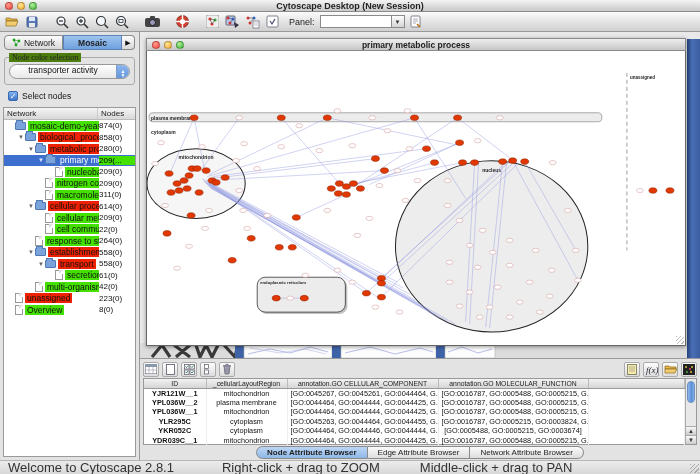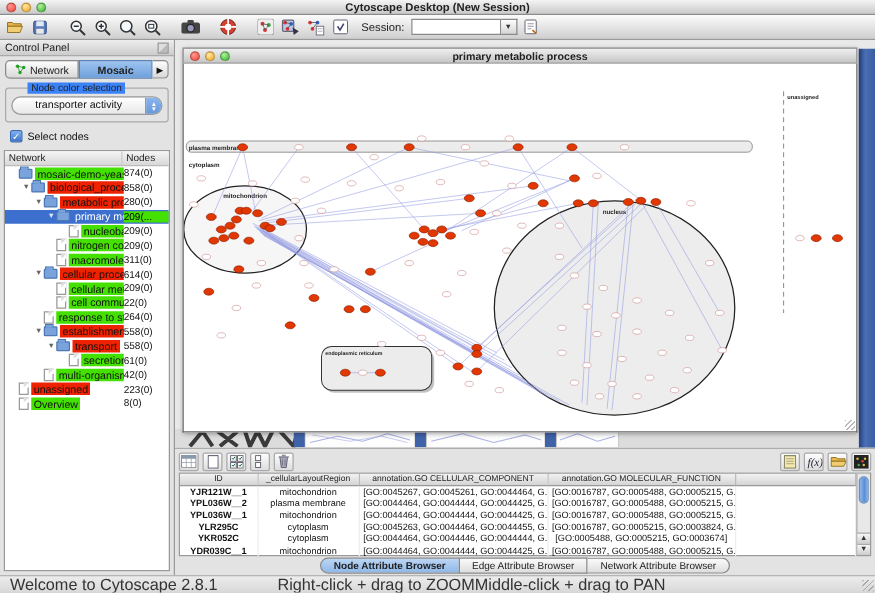--- a/index.html
+++ b/index.html
@@ -39,21 +39,21 @@
   .panel-head span { font-size:8.5px; color:#222; }
   .float-ico { width:9px; height:9px; border:1px solid #999; background:linear-gradient(135deg,#ddd 50%,#bbb 50%); }
   .cp-tabs { display:flex; align-items:center; margin:3px 4px 2px 4px; height:15px; }
   .cp-tab { flex:1; height:15px; display:flex; align-items:center; justify-content:center; gap:3px;
     border:1px solid #8a8a8a; background:linear-gradient(#fdfdfd,#d8d8d8); font-size:8.5px; color:#222; }
   .cp-tab:first-child { border-radius:4px 0 0 4px; }
   .cp-tab.active { background:linear-gradient(#9ec3ef,#6fa1dd); border-color:#5b82b8; font-weight:bold; }
   .cp-arrow { width:13px; height:15px; border:1px solid #8a8a8a; border-left:none; border-radius:0 4px 4px 0;
     background:linear-gradient(#fdfdfd,#d8d8d8); display:flex; align-items:center; justify-content:center; font-size:7px; color:#111; }
   .groupbox { border:1px solid #aaa; border-radius:3px; margin:5px 4px 2px 4px; padding:6px 4px 5px 4px; position:relative; }
-  .groupbox .gb-title { position:absolute; top:-5px; left:17px; background:#3b82f6; padding:0 3px; font-size:8px; color:#222; }
+  .groupbox .gb-title { position:absolute; top:-5px; left:4px; background:#4d7c0f; padding:0 3px; font-size:8px; color:#222;font-family:Liberation Serif, serif; }
   .combo { display:flex; align-items:flex-start; height:15px; border:1px solid #999; border-radius:8px; background:linear-gradient(#fff,#e8e8e8); overflow:hidden; }
   .combo .combo-val { flex:1; text-align:center; font-size:8.5px; color:#111; }
   .combo .stepper { width:13px; height:15px; background:linear-gradient(#8cb6ee,#5f93d8); border-left:1px solid #7a9cc8;
     display:flex; flex-direction:column; align-items:center; justify-content:center; color:#fff; font-size:5px; line-height:4px; }
   .chk-row { display:flex; align-items:center; gap:4px; margin:4px 8px 4px 8px; }
   .chk { width:10px; height:10px; border-radius:2px; background:linear-gradient(#7fb2ef,#3f74c8); border:1px solid #3a6ab2;
     color:#fff; font-size:8px; line-height:9px; text-align:center; }
   .chk-row span { font-size:8.5px; color:#111; }
 
   .tree-wrap { flex:1; margin:2px 3px 3px 3px; border:1px solid #999; background:#fff; display:flex; flex-direction:column; overflow:hidden; }
@@ -120,21 +120,21 @@
     border:1px solid #8a8a8a; background:linear-gradient(#fbfbfb,#ddd); border-left:none;text-align:right; }
   .dp-tab:first-child { border-radius:7px 0 0 7px; border-left:1px solid #8a8a8a; }
   .dp-tab:last-child { border-radius:0 7px 7px 0; }
   .dp-tab.active { background:linear-gradient(#bcd6f5,#8fb8e8); font-weight:bold; }
 
   
   .statusbar { height:14px; flex:0 0 14px; background:linear-gradient(#ececec,#d8d8d8); border-top:1px solid #b5b5b5;
     display:flex; align-items:center; font-size:13px; color:#333; position:relative; }
   .statusbar .s1 { margin-left:8px; }
   .statusbar .s2 { margin-left:48px; }
-  .statusbar .s3 { }
+  .statusbar .s3 { margin-left:40px; }
   .statusbar .sgrip { position:absolute; right:1px; bottom:1px; width:9px; height:9px;
     background:repeating-linear-gradient(135deg,#aaa 0 1px,transparent 1px 3px); }
 </style>
 </head>
 <body>
 
 <div class="app">
 
   <div class="titlebar">
     <div class="lights">
@@ -233,41 +233,37 @@
           <rect x="8" y="6" width="6" height="7" fill="#fff" stroke="#667" stroke-width=".7"></rect>
           <path d="M9 8h4M9 10h4" stroke="#99a" stroke-width=".6"></path>
         </svg>
       </div>
     <div class="tbtn">
         <svg width="13" height="13">
           <rect x="1" y="1" width="11" height="11" rx="1" fill="#fff" stroke="#667" stroke-width=".8"></rect>
           <path d="M4 6l2 3 3-5" fill="none" stroke="#447" stroke-width="1.2"></path>
         </svg>
       </div>
-    <div class="search-label">Session:</div>
+    <div class="search-label">Panel:</div>
     <div class="search-box">
       <input class="search-input" value="" style="">
       <div class="search-drop">▼</div>
     </div>
     <div class="tbtn">
         <svg width="12" height="13">
           <rect x="1" y="1" width="9" height="11" rx="1" fill="#fff" stroke="#667" stroke-width=".8"></rect>
           <path d="M3 4h5M3 6h5M3 8h3" stroke="#889" stroke-width=".7"></path>
           <path d="M7 9l3 3" stroke="#b60" stroke-width="1.4"></path>
         </svg>
       </div>
   </div>
 
   <div class="main">
 
     <div class="cpanel">
-      <div class="panel-head">
-        <span>Control Panel</span>
-        <div class="float-ico"></div>
-      </div>
       <div class="cp-tabs">
         <div class="cp-tab">
           <svg width="9" height="9">
               <circle cx="2" cy="2" r="1.4" fill="#2a2"></circle>
               <circle cx="7" cy="3" r="1.4" fill="#2a2"></circle>
               <circle cx="4" cy="7" r="1.4" fill="#2a2"></circle>
               <path d="M2 2l5 1M7 3l-3 4M2 2l2 5" stroke="#282" stroke-width=".6"></path>
             </svg>
           <span>Network</span>
         </div>

